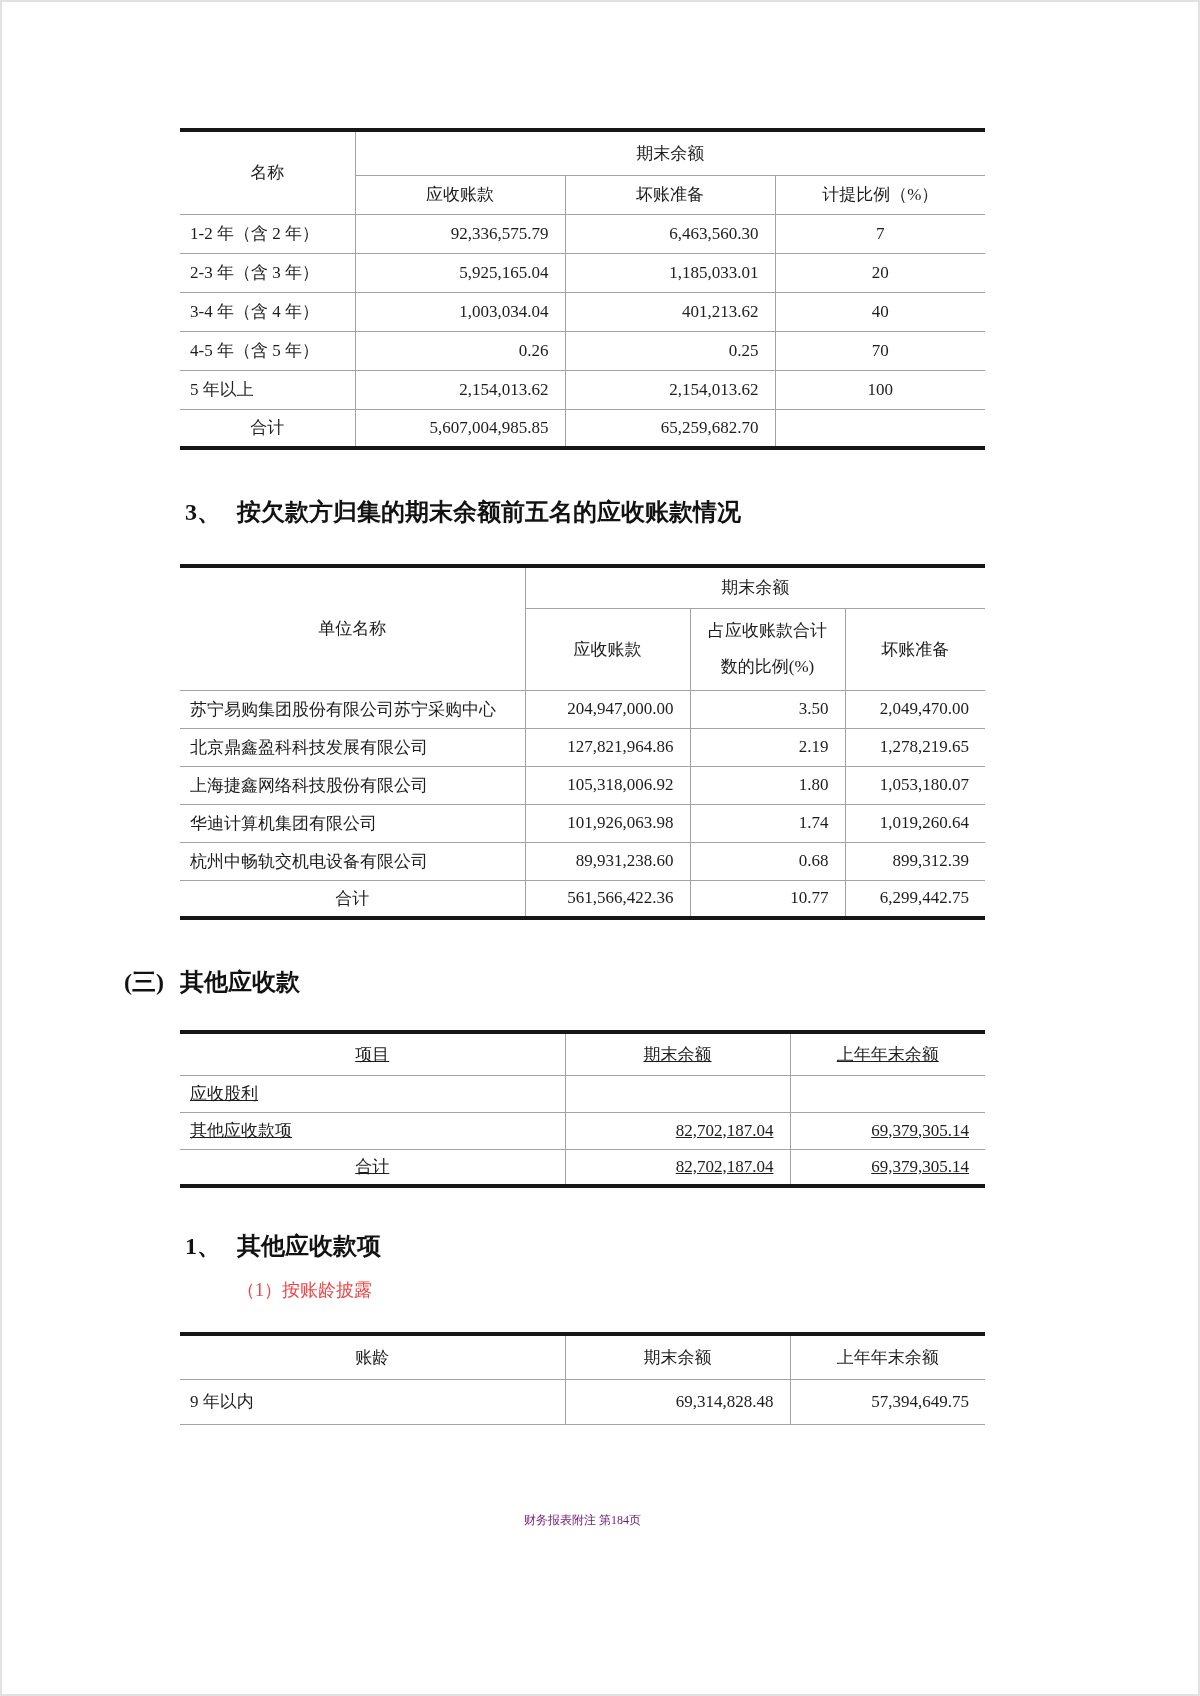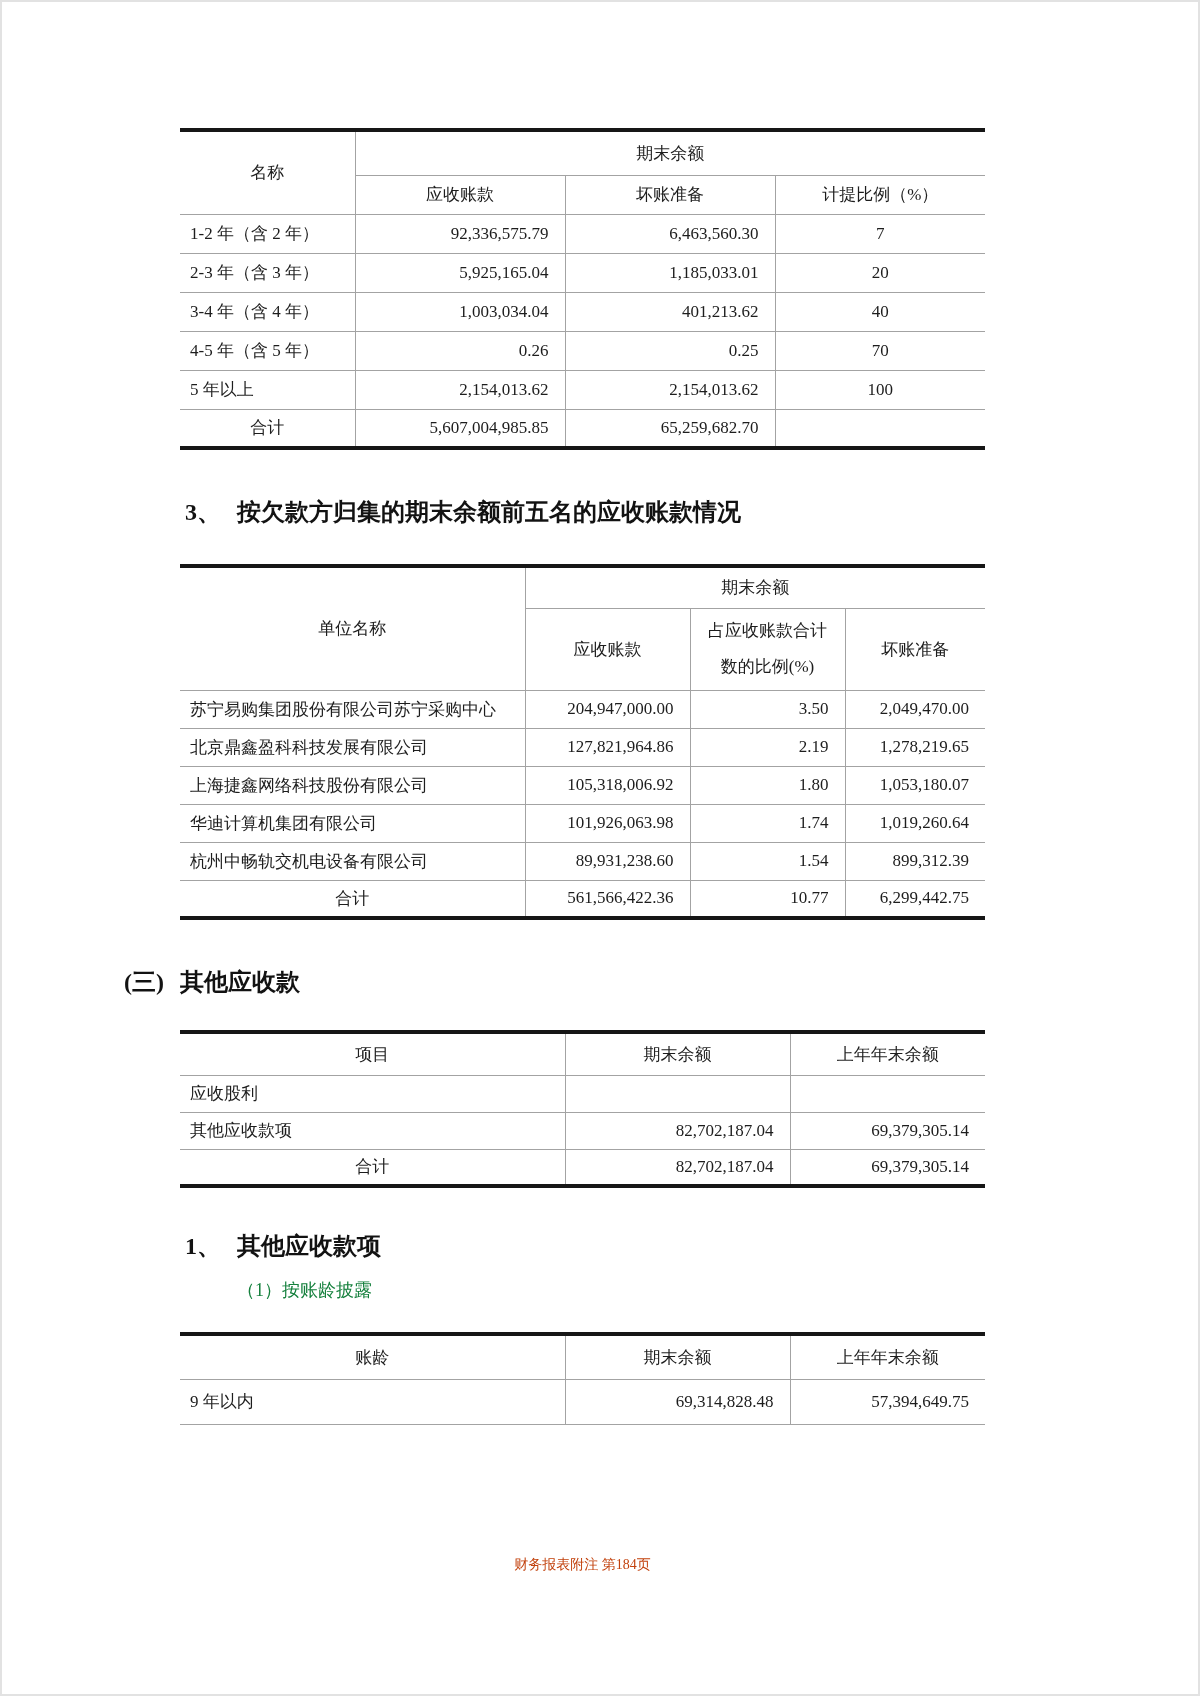--- a/index.html
+++ b/index.html
@@ -38,47 +38,47 @@
 
   .t1 .h1 td { height: 45px; }
   .t1 .h2 td { height: 39px; }
   .t1 .dr td { height: 39px; }
 
   .t2 { margin-top: 36px; }
   .t2 .h1 td { height: 42px; }
   .t2 .h2 td { height: 82px; }
   .t2 .dr td { height: 38px; }
 
-  .t3 { margin-top: 32px; }
+  .t3 { margin-top: 32px; text-decoration: underline; }
   .t3 .hr td { height: 43px; }
   .t3 .dr td { height: 37px; }
 
   .t4 { margin-top: 30px; border-bottom: none; }
   .t4 .hr td { height: 45px; }
   .t4 .dr td { height: 45px; }
   .t4 tr:last-child td { border-bottom: 1px solid #a3a3a3; }
 
   
   .sec { font-weight: bold; font-size: 24px; color: #121212; }
   .sec .num { display: inline-block; width: 57px; }
   .sec-3 { margin-top: 46px; }
   .sec-other { margin-top: 46px; margin-left: -65px; }
   .sec-other .num { width: 65px; }
   .sec-1 { margin-top: 42px; }
-  .sub-head { margin-top: 16px; margin-left: 57px; font-size: 18px; color: #15803d; }
+  .sub-head { margin-top: 16px; margin-left: 57px; font-size: 18px; color: #ef4444; }
 
   
   .footer {
     position: absolute;
-    top: 1556px;
+    top: 1512px;
     left: 180px;
     width: 805px;
     text-align: center;
-    font-size: 14px;
-    color: #c2410c;
+    font-size: 12px;
+    color: #701a75;
   }
 </style>
 </head>
 <body>
 
 <div class="page">
 
   <table class="tbl t1">
     <colgroup>
         <col style="width:175px">
@@ -177,21 +177,21 @@
     </tr>
     <tr class="dr">
       <td class="l e0">华迪计算机集团有限公司</td>
       <td class="num">101,926,063.98</td>
       <td class="num">1.74</td>
       <td class="num">1,019,260.64</td>
     </tr>
     <tr class="dr">
       <td class="l e0">杭州中畅轨交机电设备有限公司</td>
       <td class="num">89,931,238.60</td>
-      <td class="num">1.54</td>
+      <td class="num">0.68</td>
       <td class="num">899,312.39</td>
     </tr>
     <tr class="dr">
       <td class="ctr e0">合计</td>
       <td class="num">561,566,422.36</td>
       <td class="num">10.77</td>
       <td class="num">6,299,442.75</td>
     </tr>
   </tbody>
     </table>

